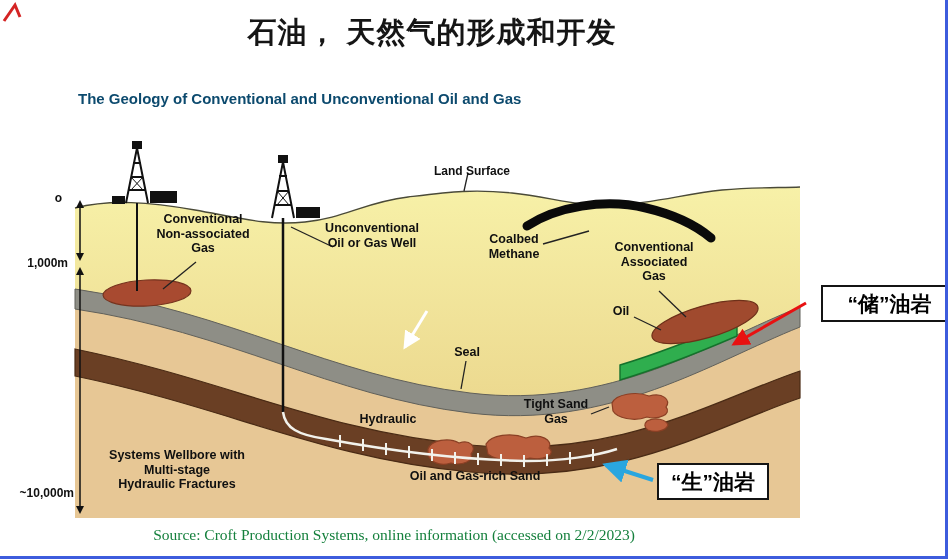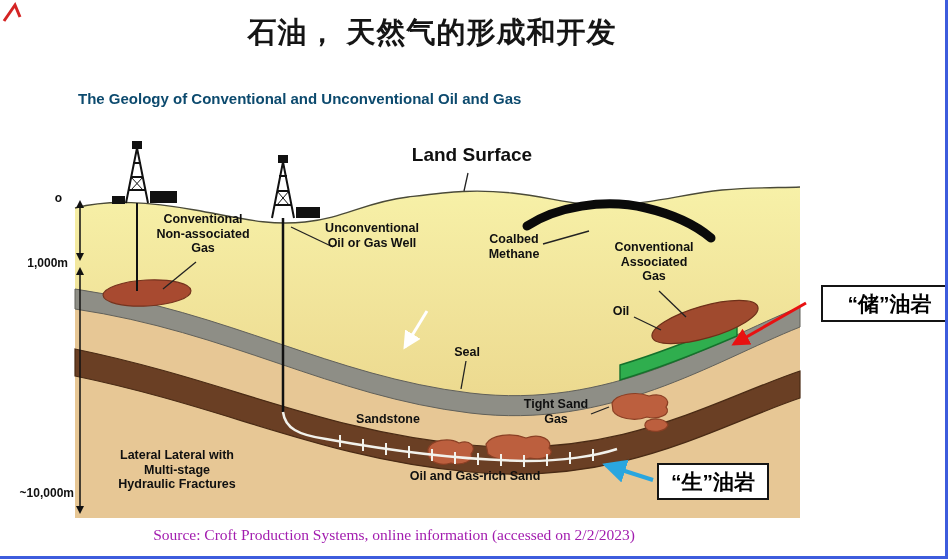--- a/index.html
+++ b/index.html
@@ -10,21 +10,21 @@
            font-size:29px; font-weight:bold; color:#151515; white-space:nowrap; letter-spacing:1px; }
   #diagram-heading { position:absolute; left:78px; top:90px; font-size:15px; font-weight:bold;
            color:#0c4a6e; white-space:nowrap; }
   .lbl { position:absolute; transform:translateX(-50%); font-weight:bold; font-size:12.5px;
          line-height:1.16; color:#101010; text-align:center; white-space:pre-line; }
   .depth { position:absolute; font-weight:bold; font-size:12px; color:#101010; text-align:right; }
   .callout { position:absolute; background:#ffffff; border:2px solid #141414; display:flex;
              align-items:center; justify-content:center; font-weight:bold; font-size:21px;
              color:#000; white-space:nowrap; }
   #source-credit { position:absolute; left:394px; top:526px; transform:translateX(-50%);
-             font-family:"Liberation Serif", serif; font-size:15.5px; color:#a21caf; white-space:nowrap; }
+             font-family:"Liberation Serif", serif; font-size:15.5px; color:#15803d; white-space:nowrap; }
   .edge { position:absolute; background:#3d5cdd; }
   svg { position:absolute; left:0; top:0; }
 </style>
 </head>
 <body>
 
 <div id="slide">
 
   <svg width="948" height="559" viewBox="0 0 948 559">
     <defs>
@@ -137,37 +137,37 @@
 
     <line x1="427" y1="311" x2="405" y2="347" stroke="#ffffff" stroke-width="3" marker-end="url(#arrW)"></line>
     <line x1="806" y1="303" x2="734" y2="344" stroke="#e81111" stroke-width="3" marker-end="url(#arrR)"></line>
     <line x1="653" y1="480" x2="606" y2="465" stroke="#2aa6df" stroke-width="4" marker-end="url(#arrB)"></line>
   </svg>
 
   <div id="title">石油， 天然气的形成和开发</div>
 
   <div id="diagram-heading">The Geology of Conventional and Unconventional Oil and Gas</div>
 
-  <div class="lbl" style="left:472px;top:144px;font-size:19px">Land Surface</div>
+  <div class="lbl" style="left:472px;top:165px;font-size:12px">Land Surface</div>
   <div class="lbl" style="left:203px;top:212px">Conventional
 Non-associated
 Gas</div>
   <div class="lbl" style="left:372px;top:221px">Unconventional
 Oil or Gas Well</div>
   <div class="lbl" style="left:514px;top:232px">Coalbed
 Methane</div>
   <div class="lbl" style="left:654px;top:240px">Conventional
 Associated
 Gas</div>
   <div class="lbl" style="left:621px;top:304px">Oil</div>
   <div class="lbl" style="left:467px;top:345px">Seal</div>
-  <div class="lbl" style="left:388px;top:412px">Sandstone</div>
+  <div class="lbl" style="left:388px;top:412px">Hydraulic</div>
   <div class="lbl" style="left:556px;top:397px">Tight Sand
 Gas</div>
-  <div class="lbl" style="left:177px;top:448px">Lateral Lateral with
+  <div class="lbl" style="left:177px;top:448px">Systems Wellbore with
 Multi-stage
 Hydraulic Fractures</div>
   <div class="lbl" style="left:475px;top:469px">Oil and Gas-rich Sand</div>
 
   <div class="depth" style="left:32px;top:191px;width:30px">o</div>
   <div class="depth" style="left:6px;top:256px;width:62px">1,000m</div>
   <div class="depth" style="left:4px;top:486px;width:70px">~10,000m</div>
 
   <div class="callout" style="left:821px;top:285px;width:137px;height:37px">“储”油岩</div>
   <div class="callout" style="left:657px;top:463px;width:112px;height:37px">“生”油岩</div>

